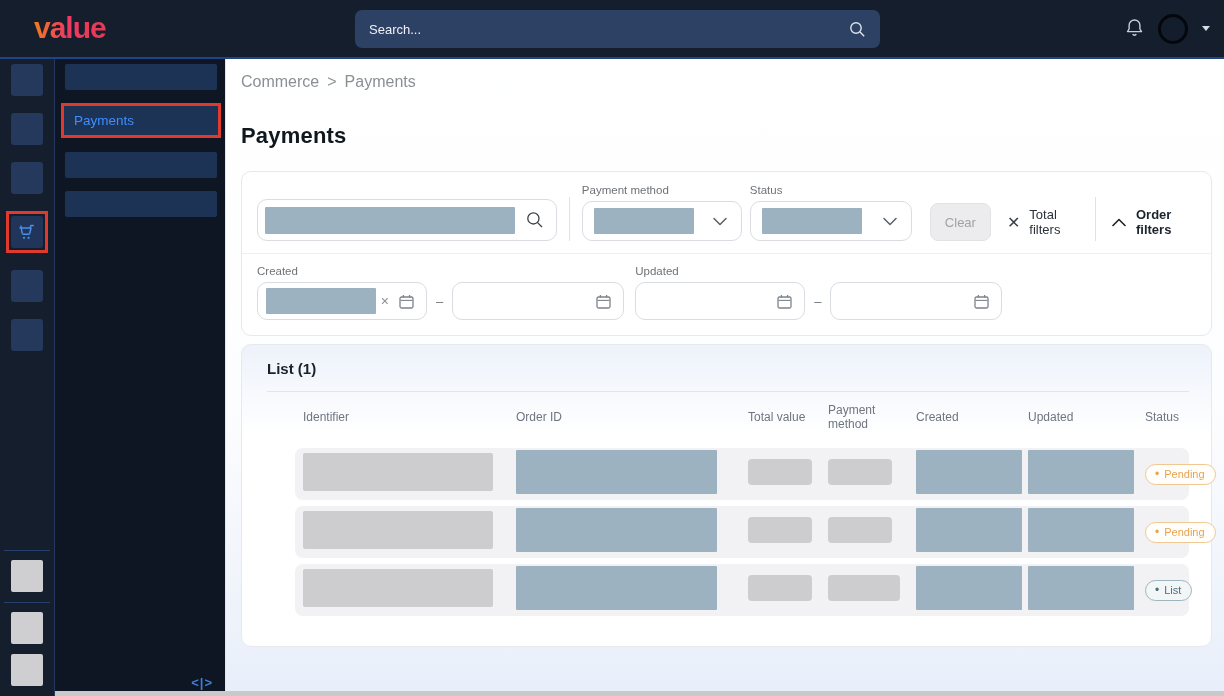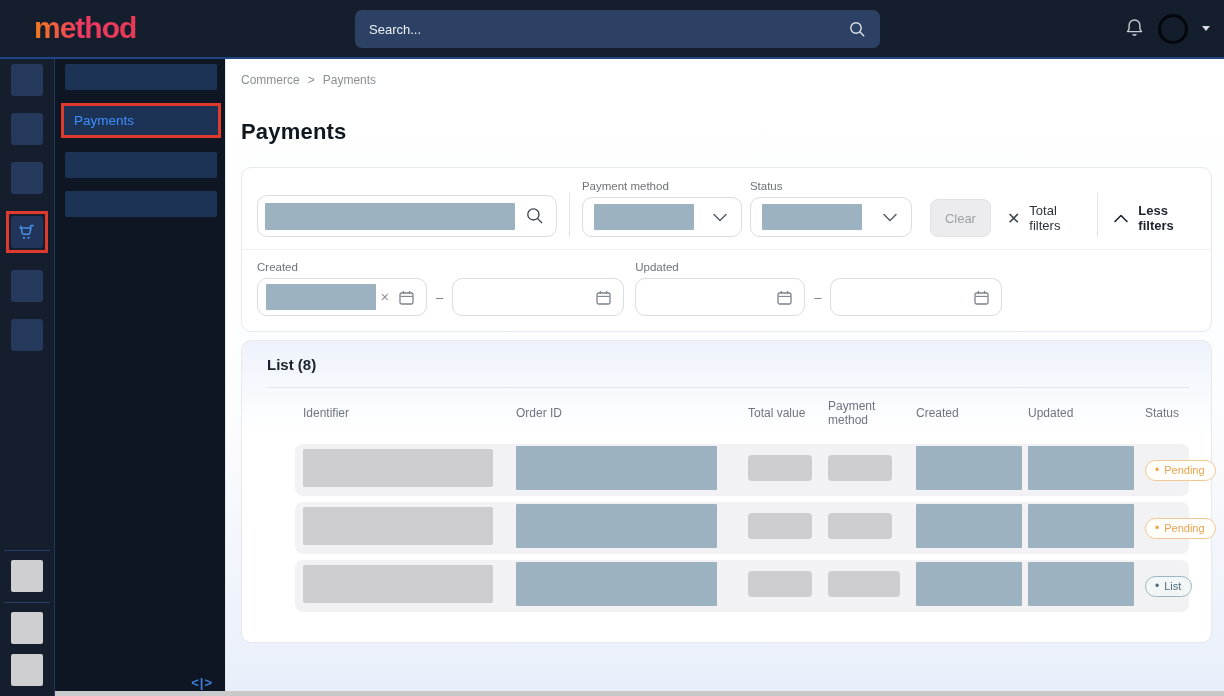--- a/index.html
+++ b/index.html
@@ -38,21 +38,21 @@
   .nav-box { margin:0 8px 13px 10px; height:26px; border-radius:2px; background:#1d3355; }
   .nav-active-wrap { border:3px solid #e0392e; margin:0 4px 14px 6px; }
   .nav-active { height:29px; background:#1d3355; display:flex; align-items:center; padding-left:10px; }
   .nav-active span { color:#3e8eff; font-size:13.5px; }
   .nav-box + .nav-box { margin-bottom:10px; }
   .collapse-ic { position:absolute; right:12px; bottom:6px; color:#3f7fd6; font-size:13px; font-weight:bold; letter-spacing:1px; cursor:pointer; }
 
   
   .main { flex:1; background:linear-gradient(180deg,#ffffff 0%, #fcfdfe 55%, #e9effa 98%); border-left:1px solid #e3e6ea;
           padding:0 12px 0 15px; position:relative; overflow:hidden; }
-  .breadcrumb { margin-top:16px; font-size:12px; color:#8b8f94; display:flex; gap:8px; align-items:center; }
+  .breadcrumb { margin-top:16px; font-size:16px; color:#8b8f94; display:flex; gap:8px; align-items:center; }
   .page-title { margin-top:32px; font-size:22px; font-weight:bold; color:#10181f; letter-spacing:.2px; }
 
   
   .filter-panel { margin-top:22px; background:#ffffff; border:1px solid #e7e9ed; border-radius:10px; padding:12px 15px 15px 15px; }
   .f-row1 { display:flex; align-items:flex-end; }
   .f-group { display:flex; flex-direction:column; }
   .f-label { font-size:11.5px; color:#6e7277; margin-bottom:5px; }
   .search-field { width:300px; height:42px; border:1px solid #d9dce1; border-radius:10px; display:flex; align-items:center; padding:0 12px 0 7px; background:#fff; }
   .redact-blue { background:#9cb2c1; border-radius:1px; }
   .search-field .redact-blue { width:250px; height:27px; margin-right:8px; }
@@ -99,21 +99,21 @@
   .hscroll { position:absolute; left:55px; right:0; bottom:0; height:5px; background:#c7c9cb; }
 
   svg { display:block; }
 </style>
 </head>
 <body>
 
 <div class="app">
 
   <div class="topbar">
-    <div class="logo">method</div>
+    <div class="logo">value</div>
     <div class="searchbar">
       <input type="text" placeholder="Search..." style="">
       <span>
         <svg width="17" height="17" viewBox="0 0 17 17">
             <circle cx="7" cy="7" r="5.2" fill="none" stroke="#dfe3ea" stroke-width="1.4"></circle>
             <line x1="11" y1="11" x2="15.2" y2="15.2" stroke="#dfe3ea" stroke-width="1.4"></line>
           </svg>
       </span>
     </div>
     <div class="topbar-right">
@@ -216,21 +216,21 @@
             <span class="clear-x">✕</span>
             <span class="clear-lbl">Total filters</span>
           </div>
           <div class="vdiv" style="margin:0 0 0 16px"></div>
           <div class="less-btn">
             <span>
               <svg width="14" height="9" viewBox="0 0 14 9">
                   <polyline points="1,7.5 7,1.5 13,7.5" fill="none" stroke="#1c232d" stroke-width="1.6" stroke-linecap="round" stroke-linejoin="round"></polyline>
                 </svg>
             </span>
-            <span class="less-lbl">Less filters</span>
+            <span class="less-lbl">Order filters</span>
           </div>
         </div>
 
         <div class="f-divider"></div>
 
         <div class="f-row2">
           <div class="f-group">
             <span class="f-label">Created</span>
             <div class="date-range">
               <div class="date-field has-value">
@@ -281,21 +281,21 @@
                       <line x1="11.6" y1="2" x2="11.6" y2="4.6" stroke="#7d838b" stroke-width="1.3"></line>
                     </svg>
                 </span>
               </div>
             </div>
           </div>
         </div>
       </div>
 
       <div class="list-panel">
-        <div class="list-title">List (8)</div>
+        <div class="list-title">List (1)</div>
         <div class="list-div"></div>
 
         <div class="pgrid phead">
           <span>Identifier</span>
           <span>Order ID</span>
           <span>Total value</span>
           <span>Payment method</span>
           <span>Created</span>
           <span>Updated</span>
           <span>Status</span>

